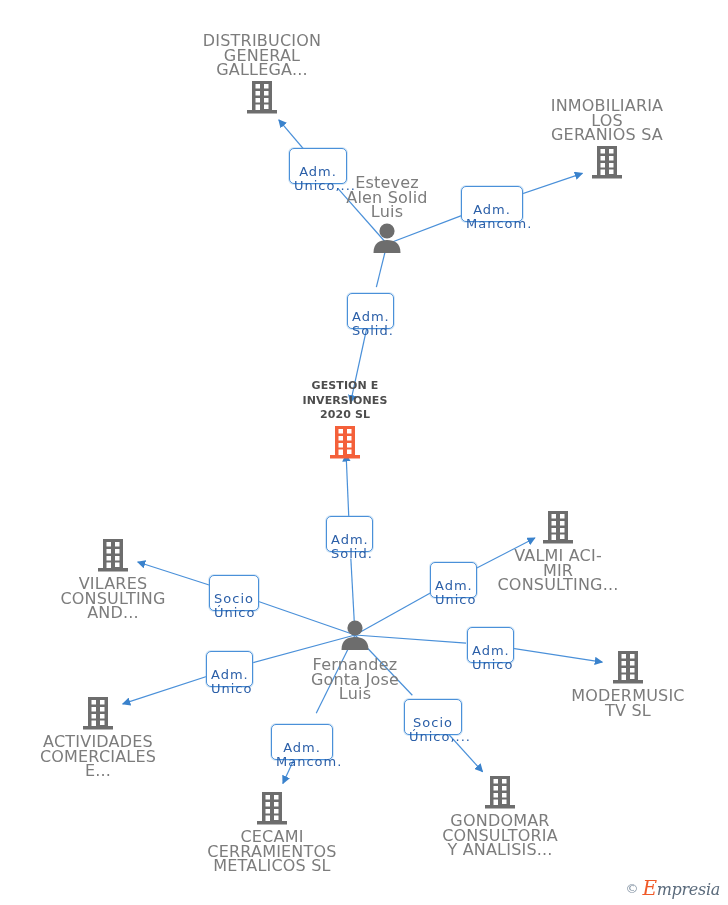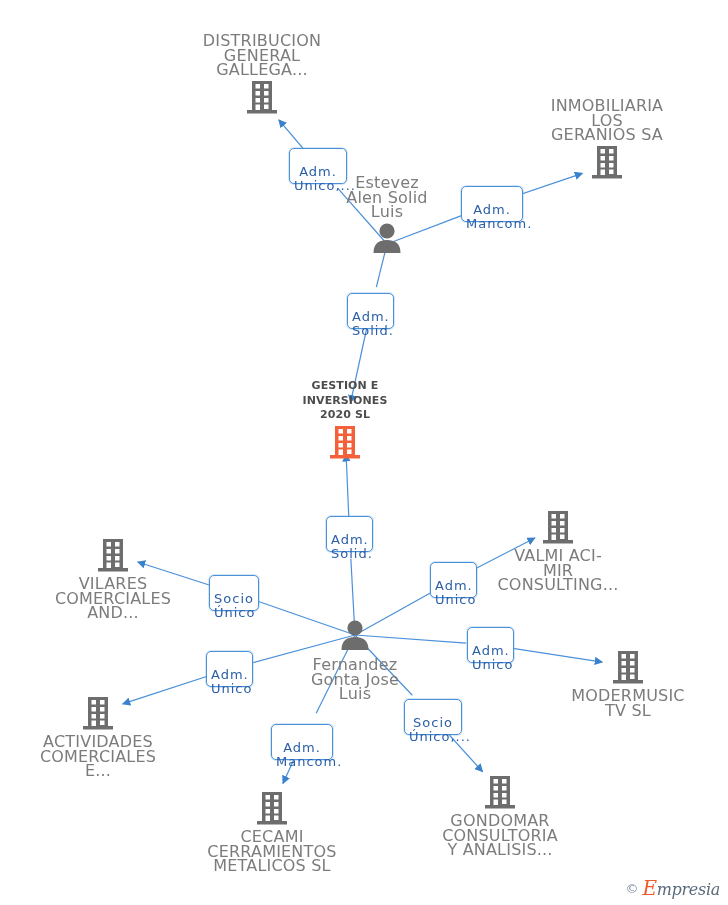--- a/index.html
+++ b/index.html
@@ -230,21 +230,21 @@
         <rect x="10.5" y="12" width="4.5" height="4.5" fill="#ffffff"></rect>
         <rect x="19" y="12" width="4.5" height="4.5" fill="#ffffff"></rect>
         <rect x="10.5" y="19" width="4.5" height="4.5" fill="#ffffff"></rect>
         <rect x="19" y="19" width="4.5" height="4.5" fill="#ffffff"></rect>
         <rect x="10.5" y="25.5" width="4.5" height="5.5" fill="#ffffff"></rect>
         <rect x="19" y="25.5" width="4.5" height="4.5" fill="#ffffff"></rect>
         <rect x="2" y="31" width="30" height="3.5" fill="#6d6d6d"></rect>
       </svg>
     </span>
     <span class="node-label">VILARES
-COMERCIALES
+CONSULTING
 AND...</span>
   </div>
 
   <div class="node label-below" style="left:628px; top:649px;">
     <span class="icon-wrap">
       <svg class="bld" width="34" height="36" viewBox="0 0 34 36">
         <rect x="7" y="2" width="20" height="29" fill="#6d6d6d"></rect>
         <rect x="10.5" y="5" width="4.5" height="4.5" fill="#ffffff"></rect>
         <rect x="19" y="5" width="4.5" height="4.5" fill="#ffffff"></rect>
         <rect x="10.5" y="12" width="4.5" height="4.5" fill="#ffffff"></rect>

